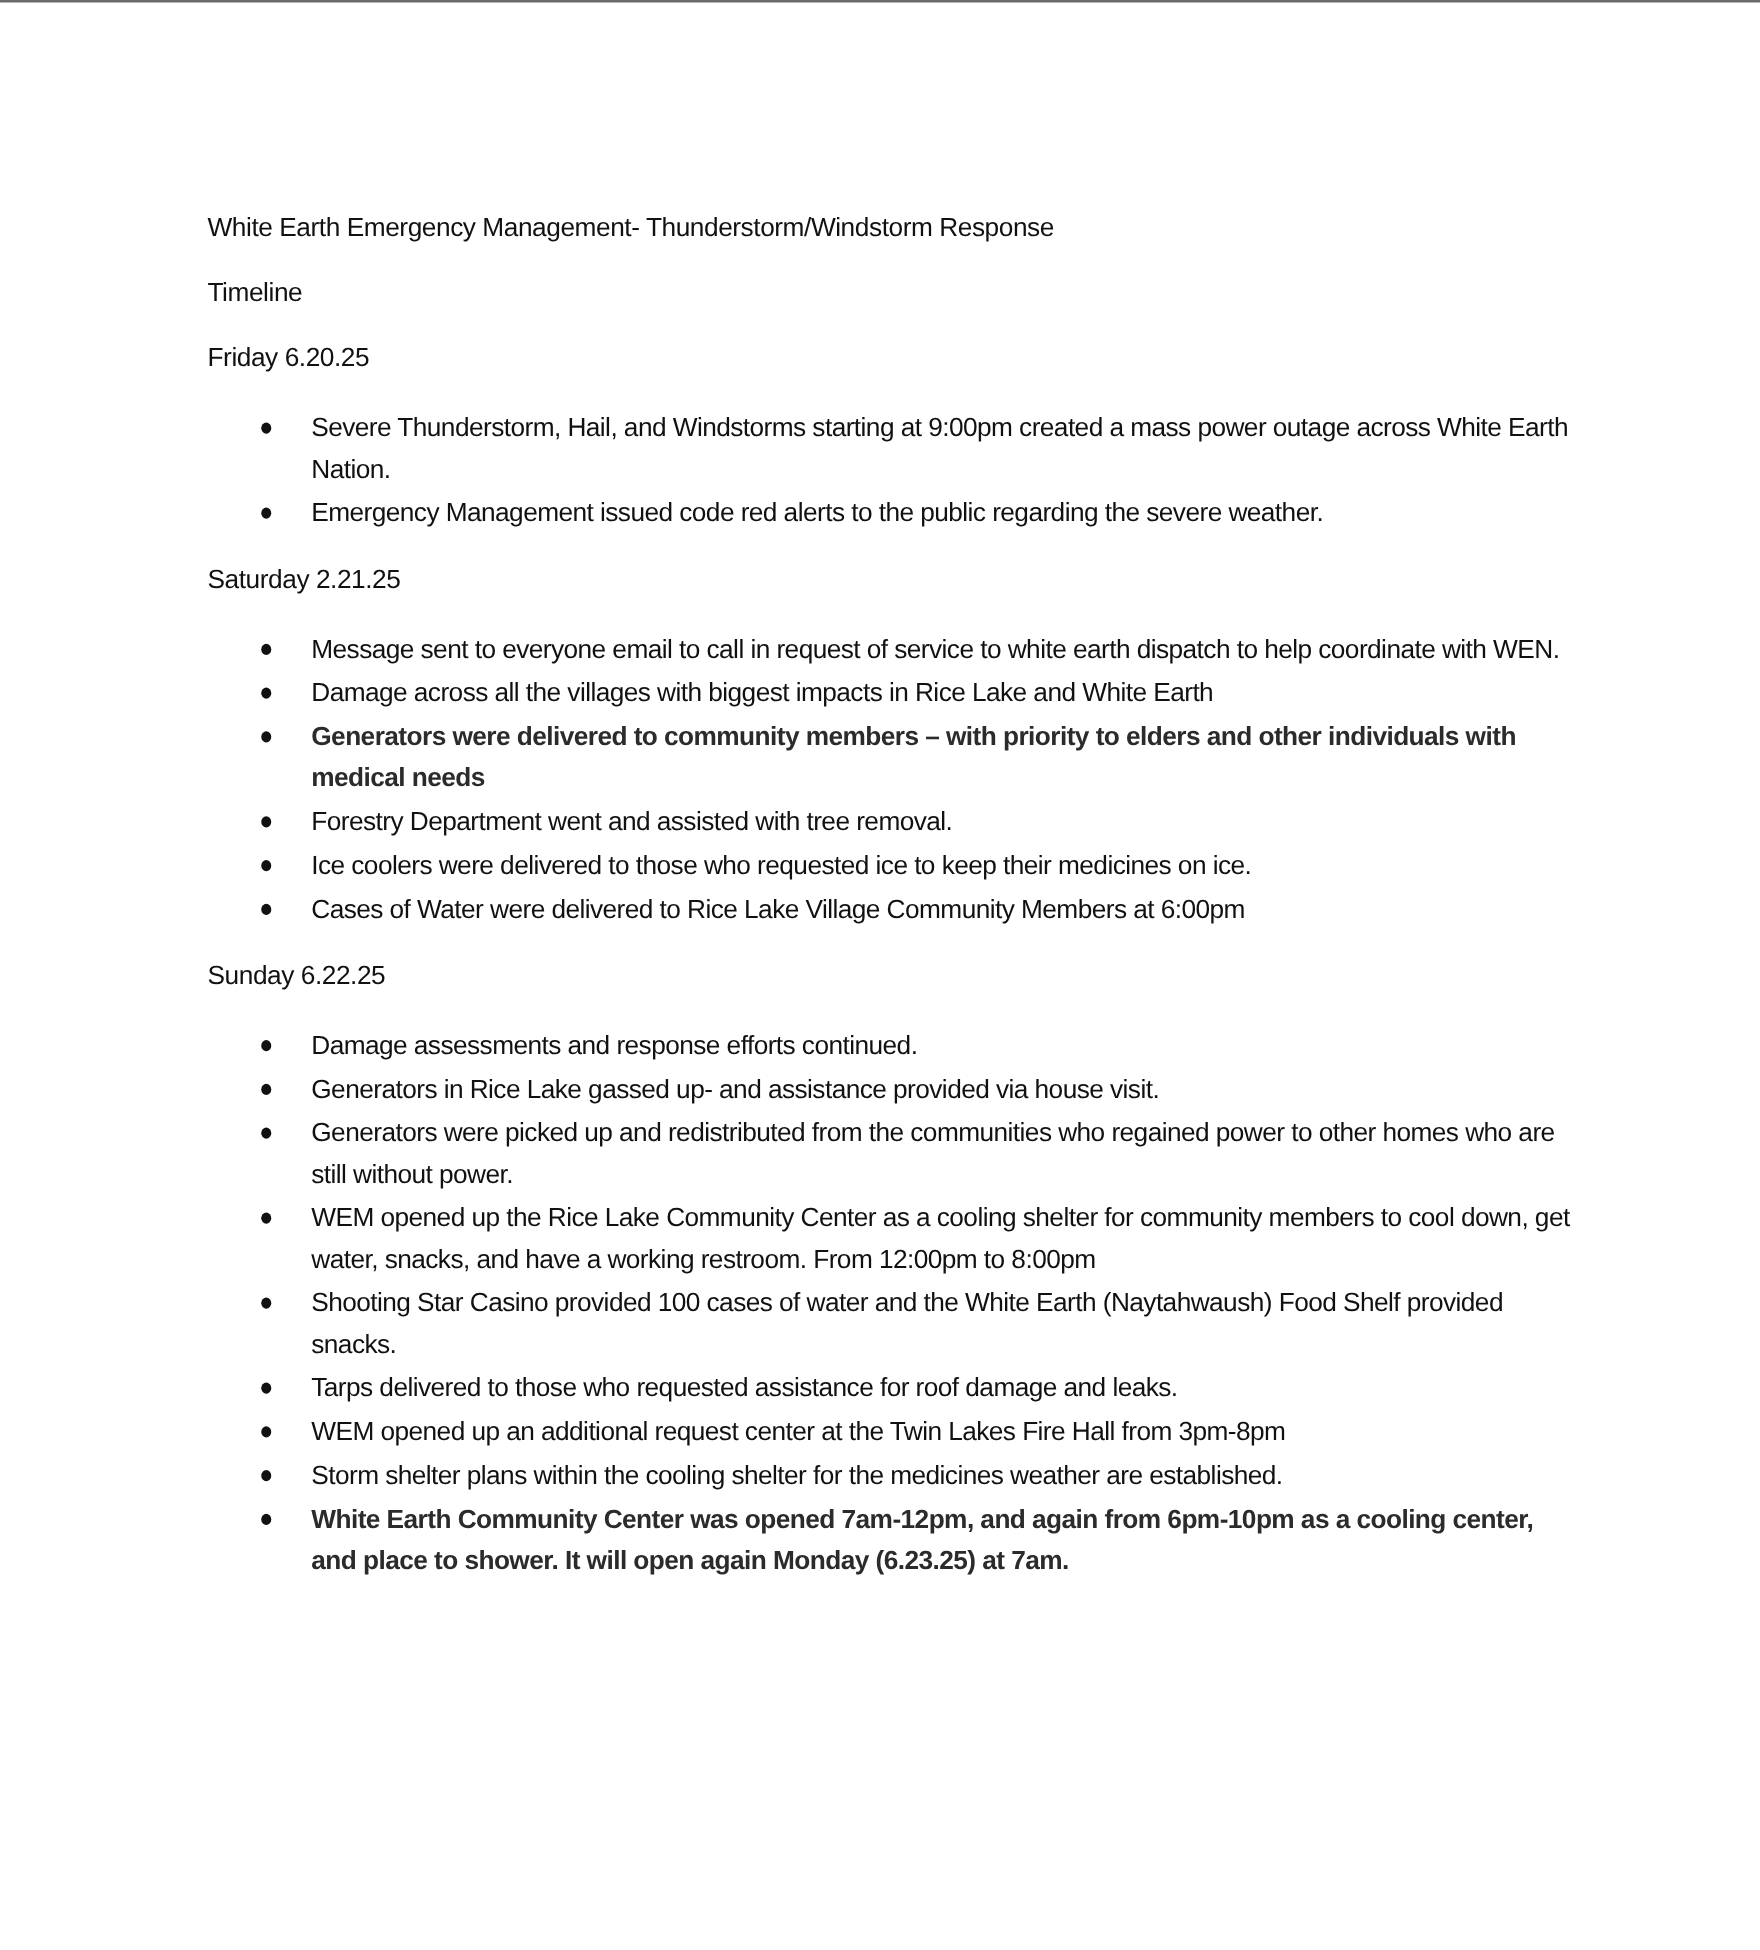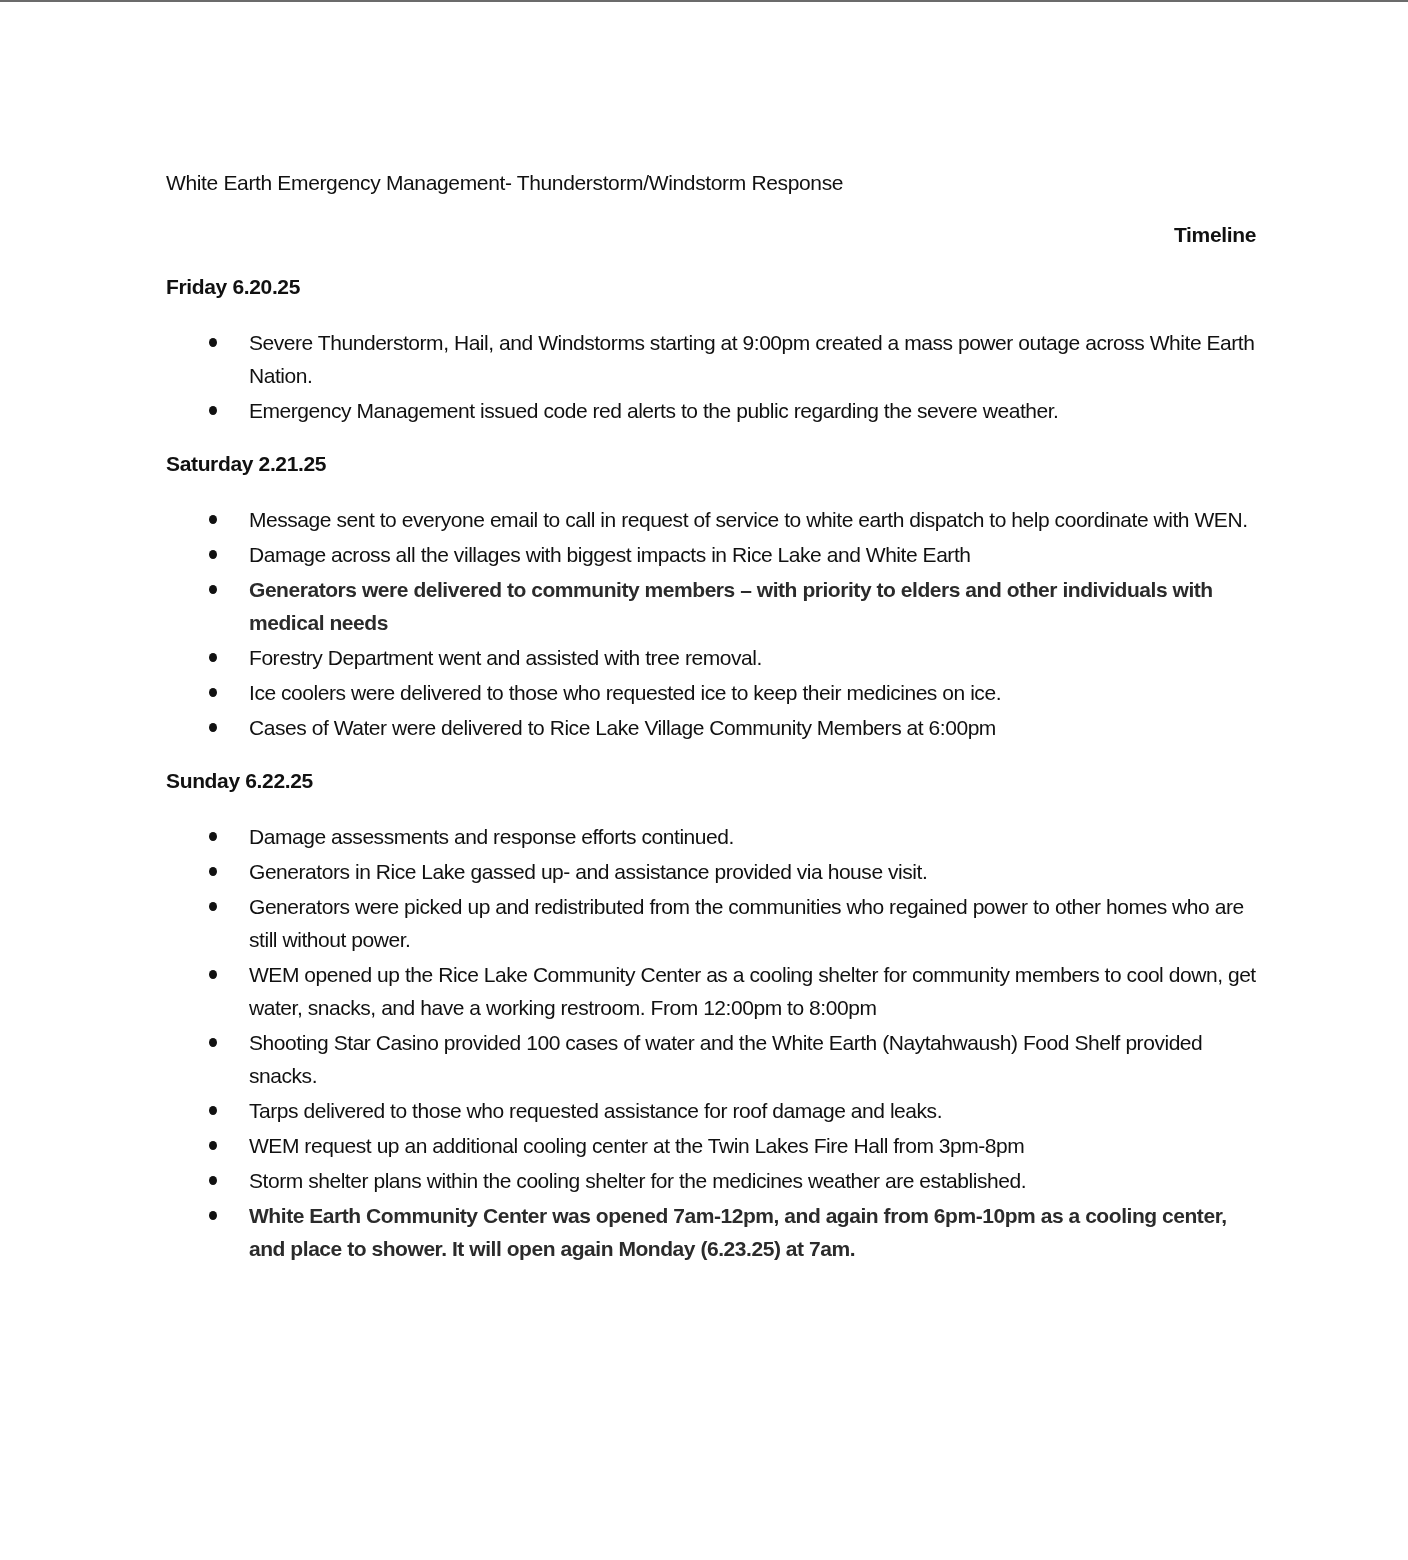--- a/index.html
+++ b/index.html
@@ -35,31 +35,30 @@
       transform-origin: left top;
       white-space: nowrap;
     }
     .doc-title {
       height: 30px;
       line-height: 30px;
       margin: 0 0 22px 0;
       font-weight: normal;
     }
     .heading {
-      font-weight: bold;
+      font-weight: normal;
       height: 30px;
       line-height: 30px;
       margin: 0 0 22px 0;
-      text-align: right;
     }
     .section {
       margin: 0;
     }
     .section-heading {
-      font-weight: bold;
+      font-weight: normal;
       height: 30px;
       line-height: 30px;
       margin: 0 0 24px 0;
     }
     ul.bullets {
       list-style: none;
       margin: 0 0 22px 0;
       padding: 0;
     }
     ul.bullets li {
@@ -164,21 +163,21 @@
       <li>
         <span class="bullet-dot"></span>
         <span class="item-text">Shooting Star Casino provided 100 cases of water and the White Earth (Naytahwaush) Food Shelf provided snacks.</span>
       </li>
       <li>
         <span class="bullet-dot"></span>
         <span class="item-text">Tarps delivered to those who requested assistance for roof damage and leaks.</span>
       </li>
       <li>
         <span class="bullet-dot"></span>
-        <span class="item-text">WEM request up an additional cooling center at the Twin Lakes Fire Hall from 3pm-8pm</span>
+        <span class="item-text">WEM opened up an additional request center at the Twin Lakes Fire Hall from 3pm-8pm</span>
       </li>
       <li>
         <span class="bullet-dot"></span>
         <span class="item-text">Storm shelter plans within the cooling shelter for the medicines weather are established.</span>
       </li>
       <li>
         <span class="bullet-dot"></span>
         <span class="item-text gray"> White Earth Community Center was opened 7am-12pm, and again from 6pm-10pm as a cooling center, and place to shower.  It will open again Monday (6.23.25) at 7am.</span>
       </li>
     </ul>

